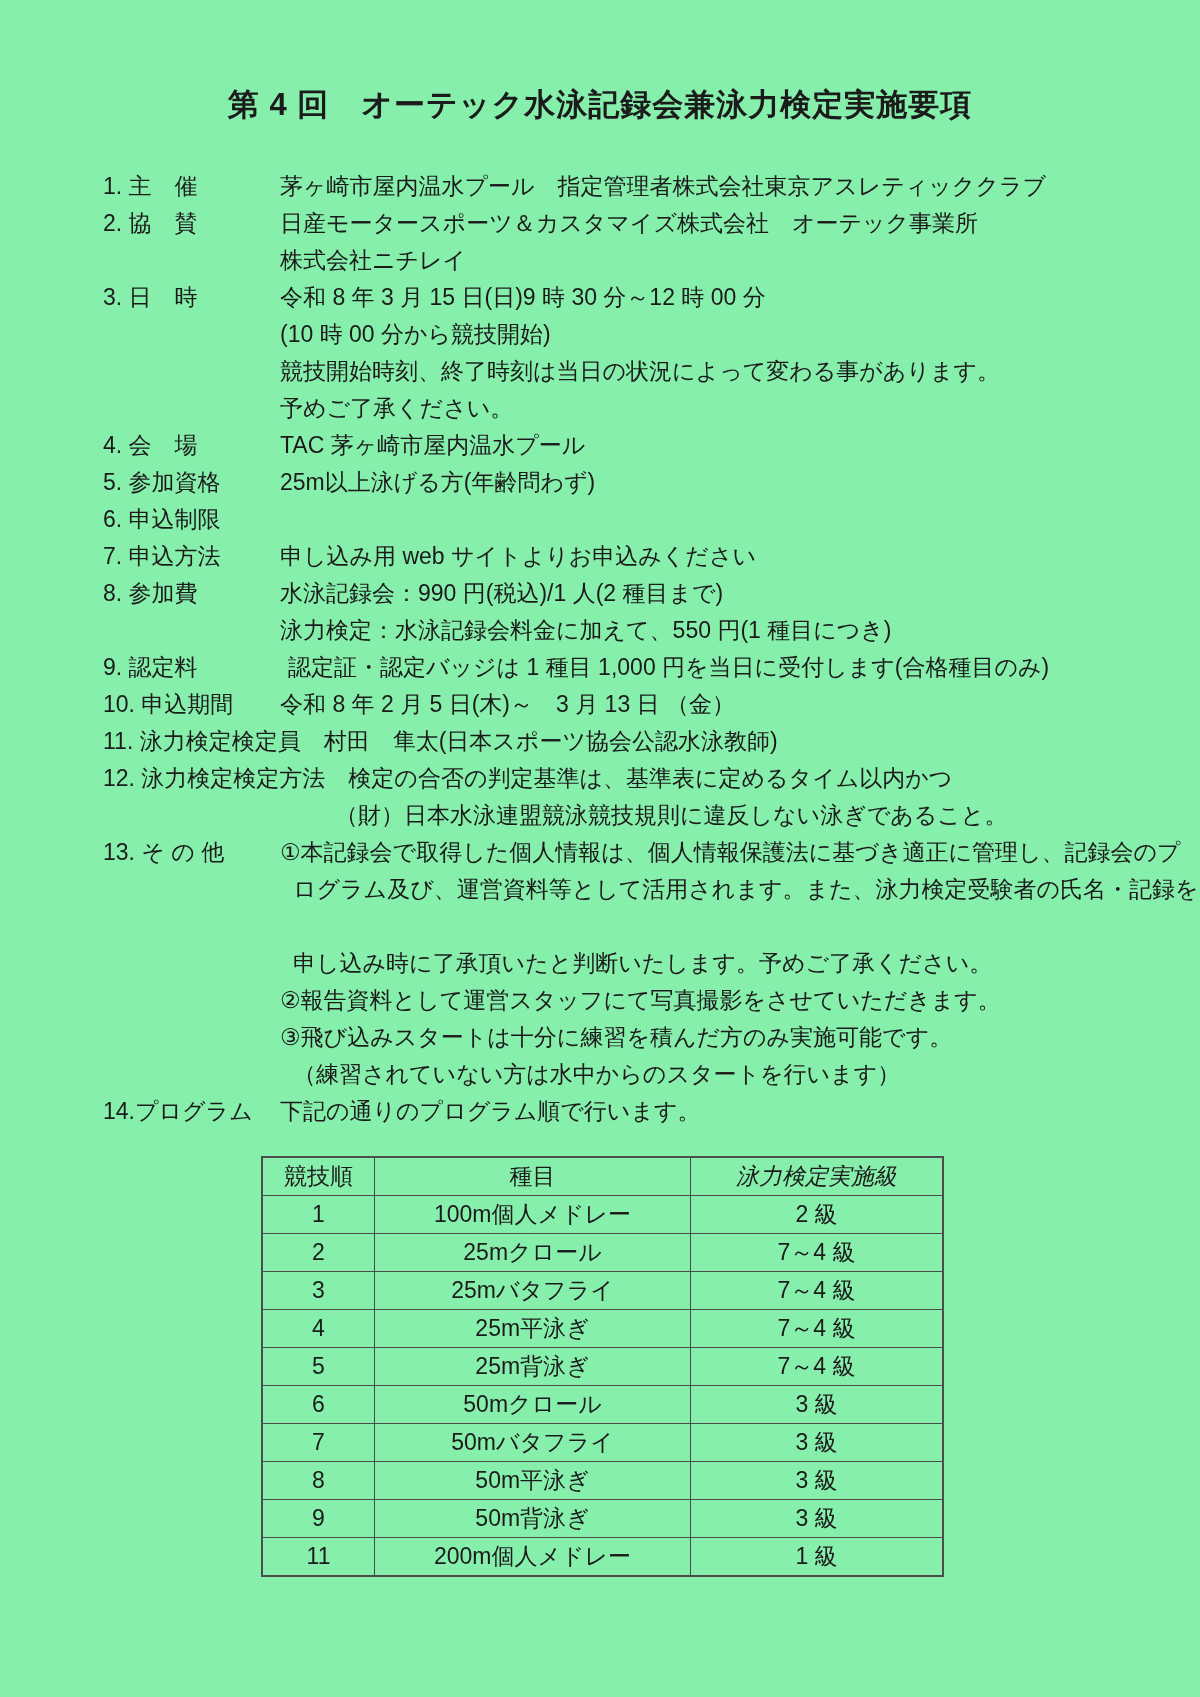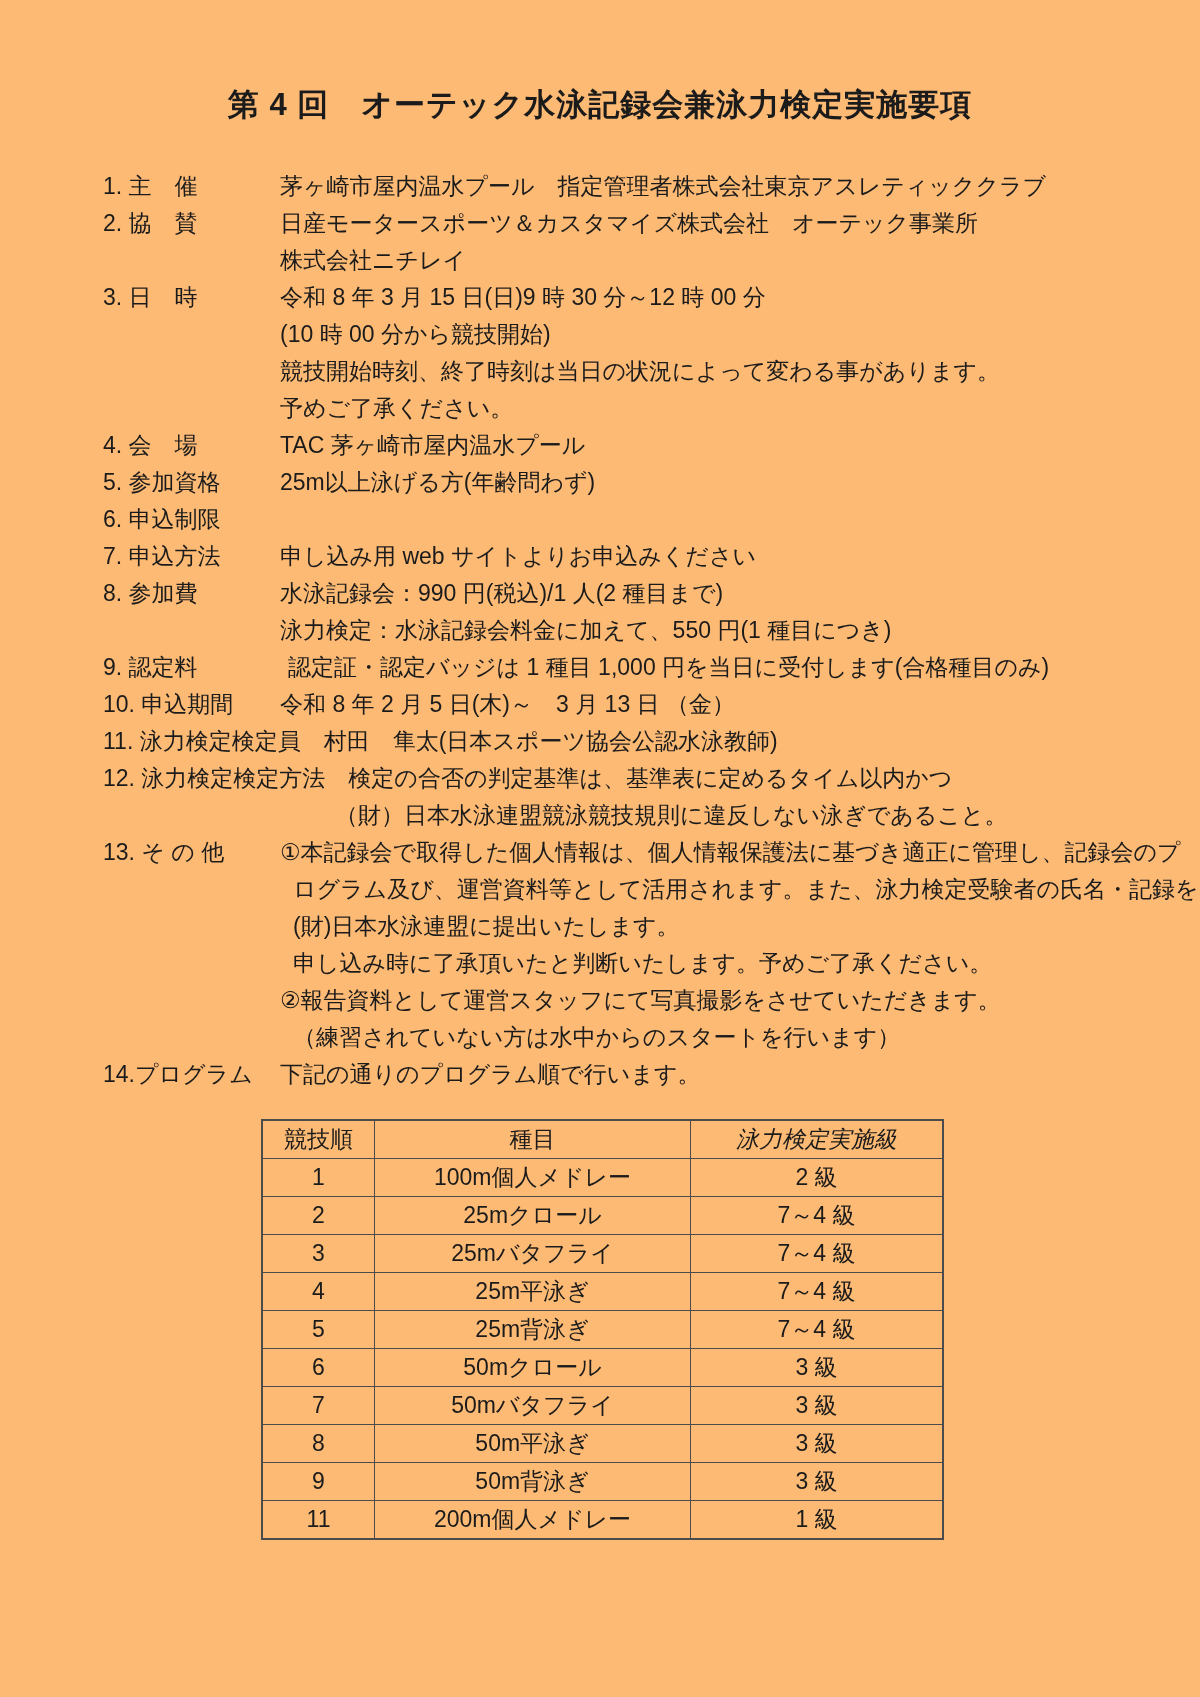--- a/index.html
+++ b/index.html
@@ -1,19 +1,19 @@
 <!DOCTYPE html>
 <html lang="ja"><head>
 <meta charset="utf-8">
 <style>
   html,body{margin:0;padding:0;background:#ffffff;}
   .page{
     position:relative;
     width:1200px;height:1697px;
-    background:#fdba74;
+    background:#86efac;
     color:#1b1b1b;
     font-family:"Liberation Sans","DejaVu Sans",sans-serif;
     overflow:hidden;
   }
   .title{
     padding-top:84px;
     text-align:center;
     font-size:31px;
     font-weight:700;
     letter-spacing:1px;
@@ -135,29 +135,32 @@
     <div class="line">
       <span class="lbl">13. そ の 他</span>
       <span class="txt">①本記録会で取得した個人情報は、個人情報保護法に基づき適正に管理し、記録会のプ</span>
     </div>
     <div class="line">
       <span class="lbl"></span>
       <span class="txt pad13">ログラム及び、運営資料等として活用されます。また、泳力検定受験者の氏名・記録を</span>
     </div>
     <div class="line">
       <span class="lbl"></span>
-      <span class="txt pad13">(財)日本水泳連盟に提出いたします。</span>
     </div>
     <div class="line">
       <span class="lbl"></span>
       <span class="txt pad13">申し込み時に了承頂いたと判断いたします。予めご了承ください。</span>
     </div>
     <div class="line">
       <span class="lbl"></span>
       <span class="txt">②報告資料として運営スタッフにて写真撮影をさせていただきます。</span>
+    </div>
+    <div class="line">
+      <span class="lbl"></span>
+      <span class="txt">③飛び込みスタートは十分に練習を積んだ方のみ実施可能です。</span>
     </div>
     <div class="line">
       <span class="lbl"></span>
       <span class="txt pad13">（練習されていない方は水中からのスタートを行います）</span>
     </div>
     <div class="line">
       <span class="lbl">14.プログラム</span>
       <span class="txt">下記の通りのプログラム順で行います。</span>
     </div>
 

